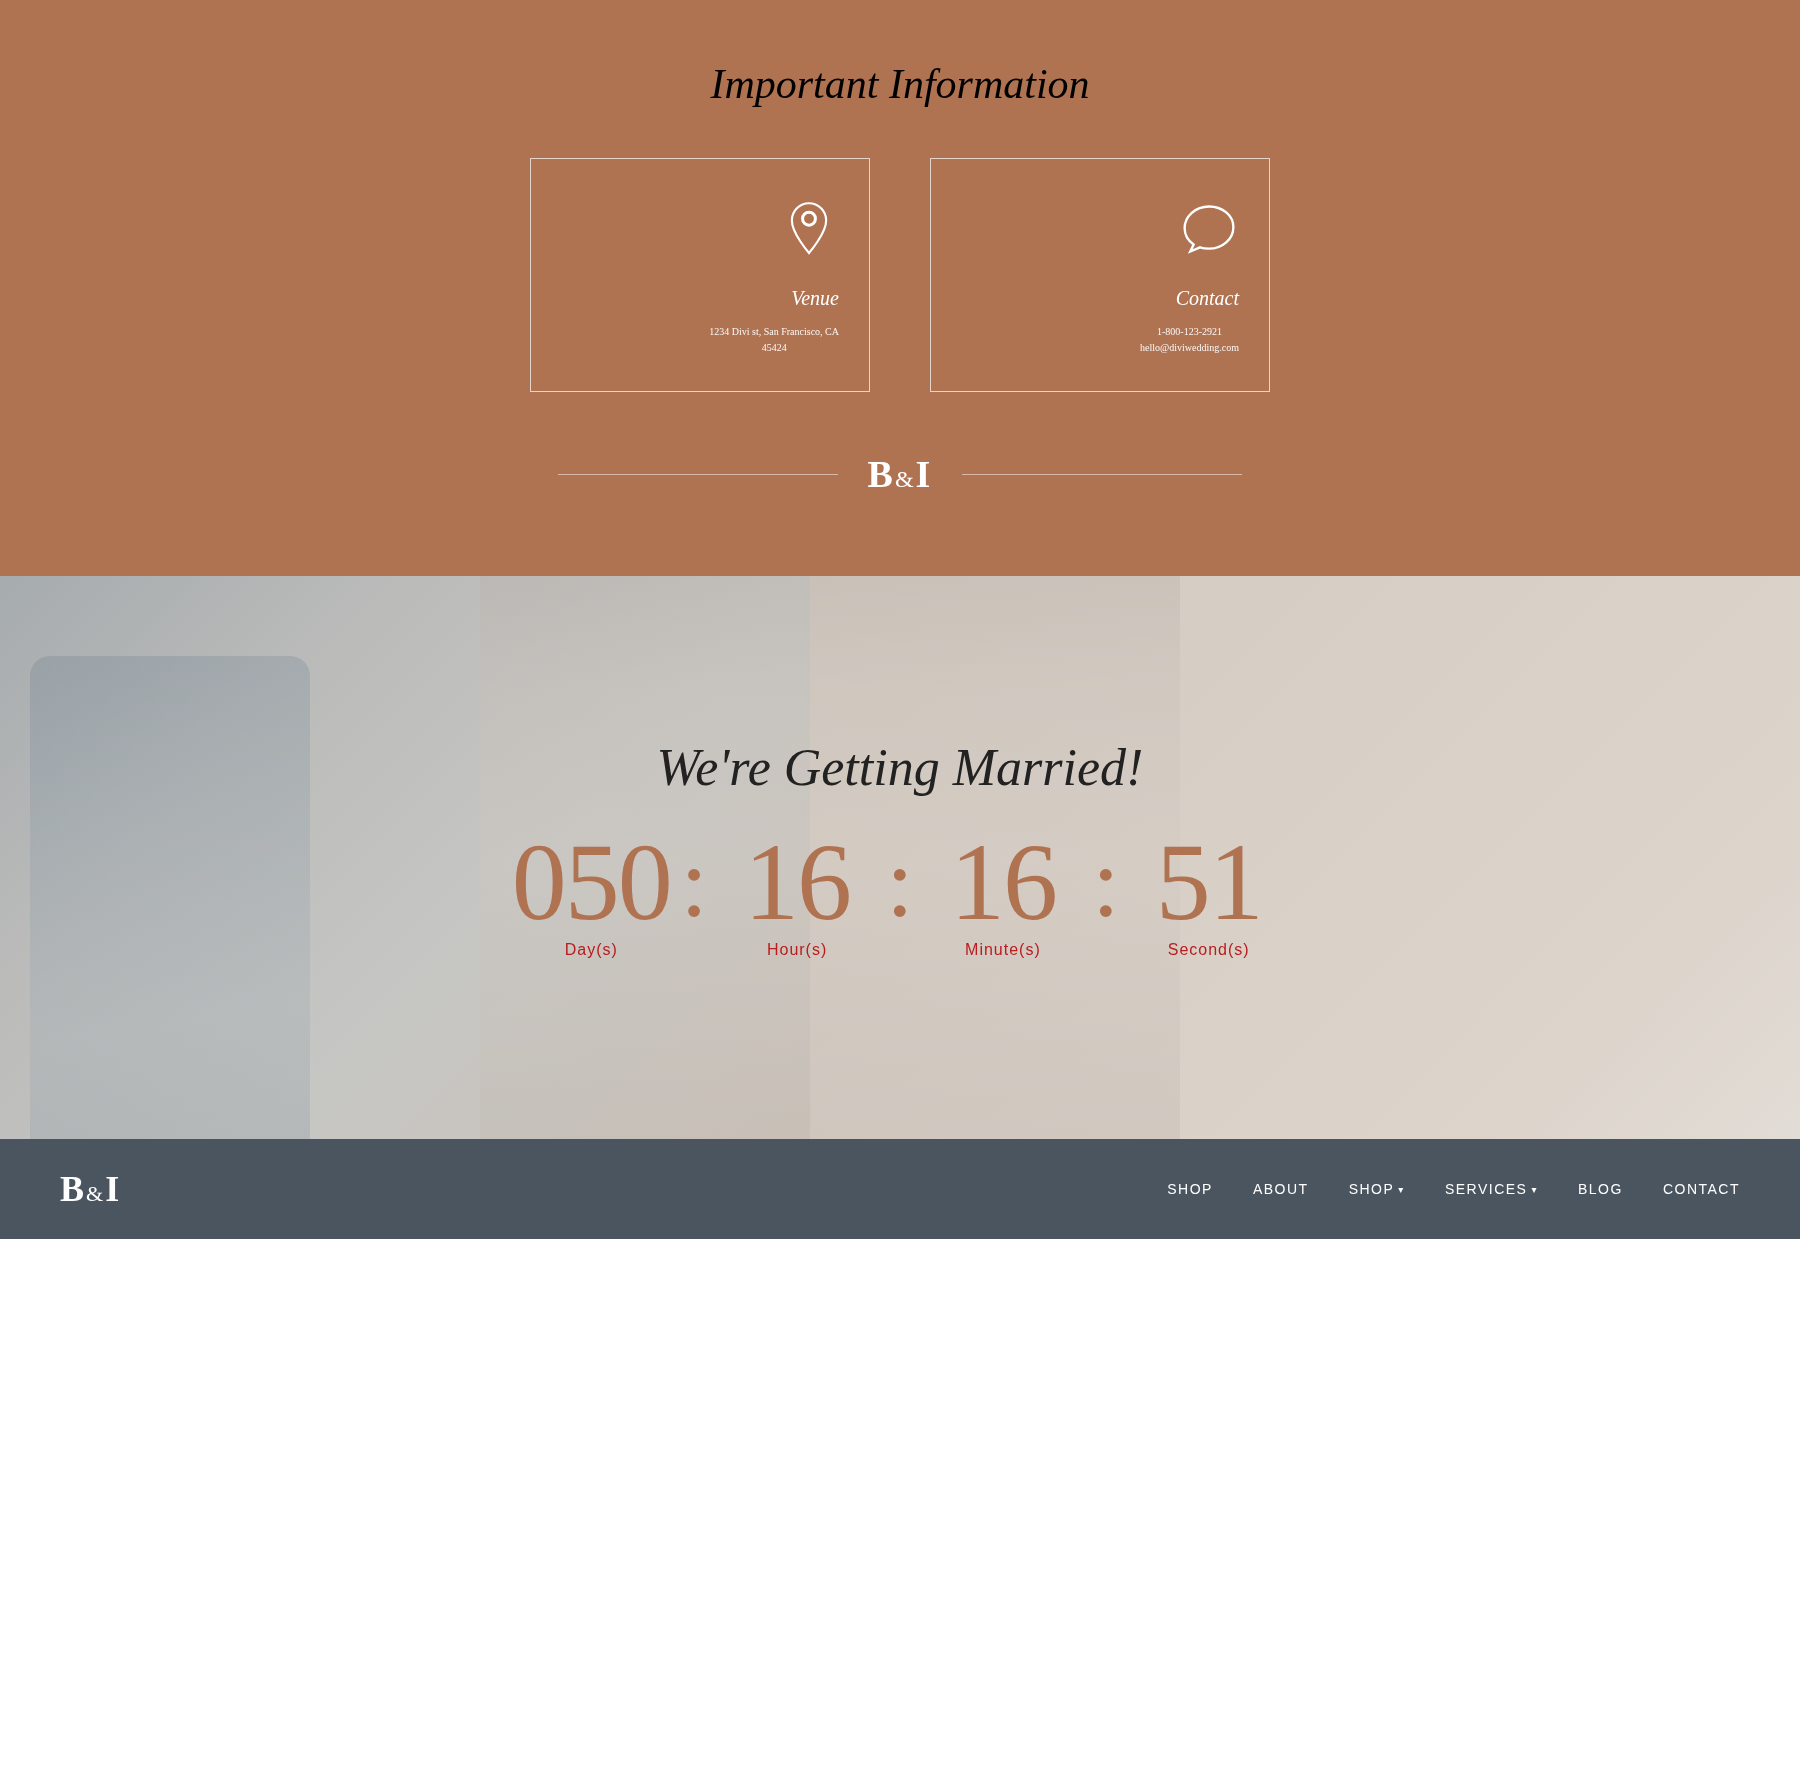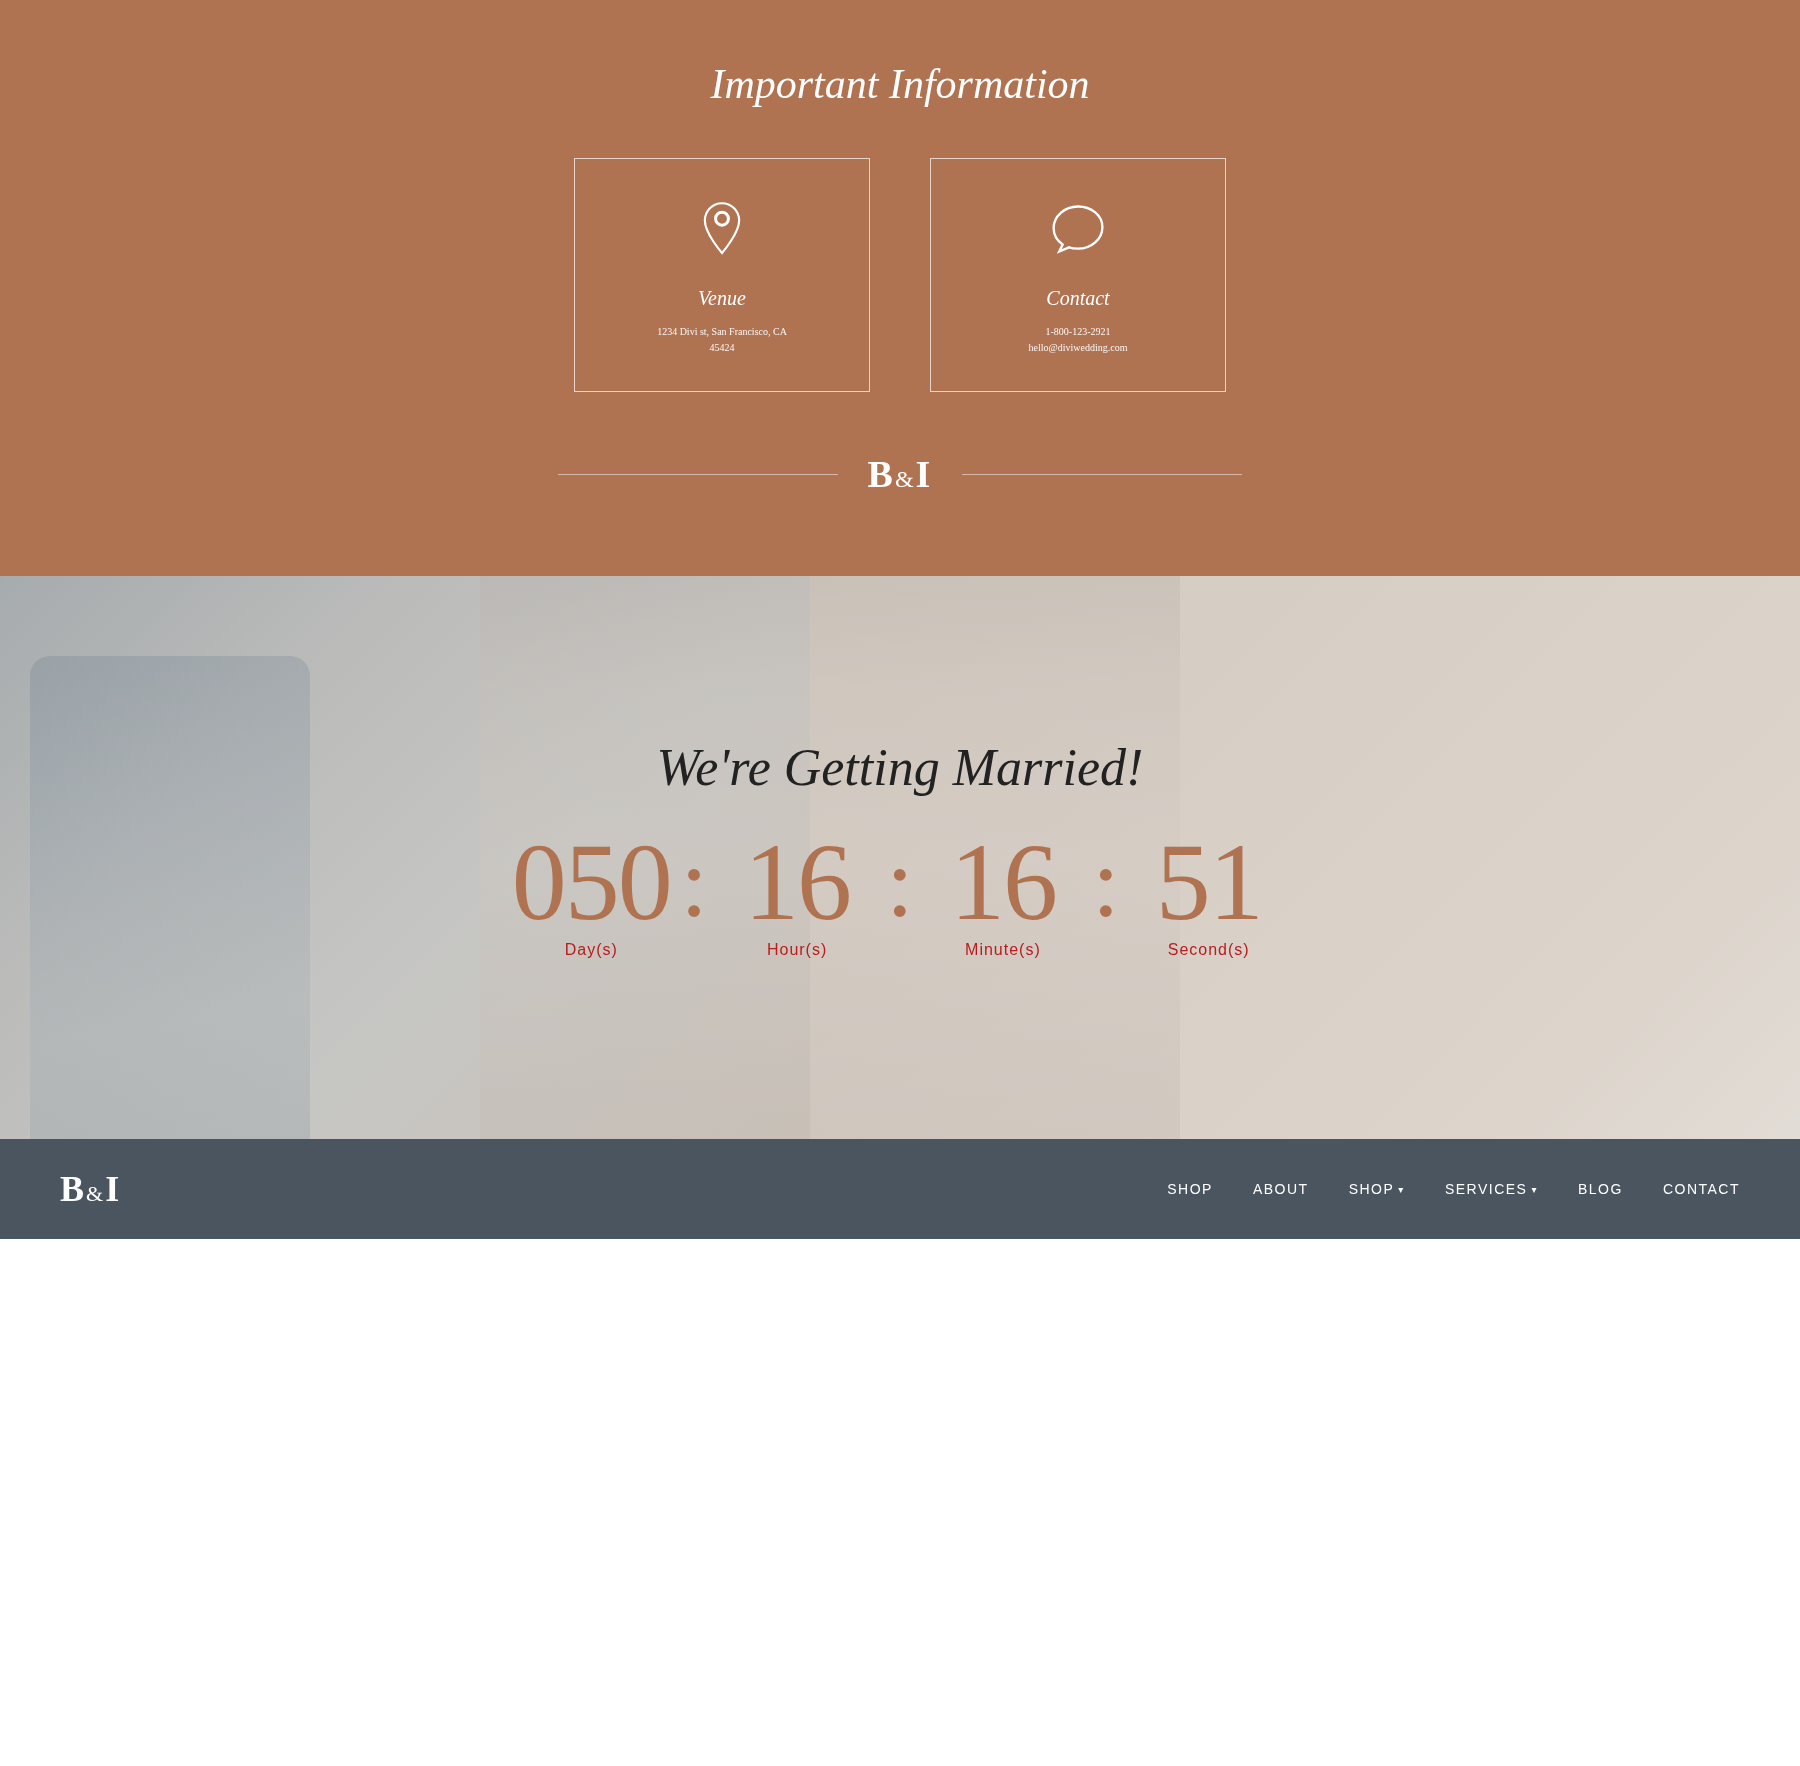--- a/index.html
+++ b/index.html
@@ -7,38 +7,38 @@
 
     
     .info-section {
       background-color: #b07352;
       padding: 60px 40px 80px;
       text-align: center;
     }
     .info-title {
       font-style: italic;
       font-size: 42px;
-      color: #ffffff;
+      color: #000000;
       font-weight: 400;
       margin-bottom: 50px;
       font-family: Georgia, serif;
     }
     .cards-row {
       display: flex;
       justify-content: center;
       gap: 60px;
       margin-bottom: 60px;
     }
     .info-card {
       border: 1.5px solid rgba(255,255,255,0.7);
-      width: 296px;
+      width: 340px;
       padding: 40px 30px 35px;
       display: flex;
       flex-direction: column;
-      align-items: center;
+      align-items: flex-end;
       gap: 14px;
       color: #fff;
     }
     .card-icon {
       font-size: 48px;
       line-height: 1;
       margin-bottom: 6px;
     }
     .card-label {
       font-style: italic;

